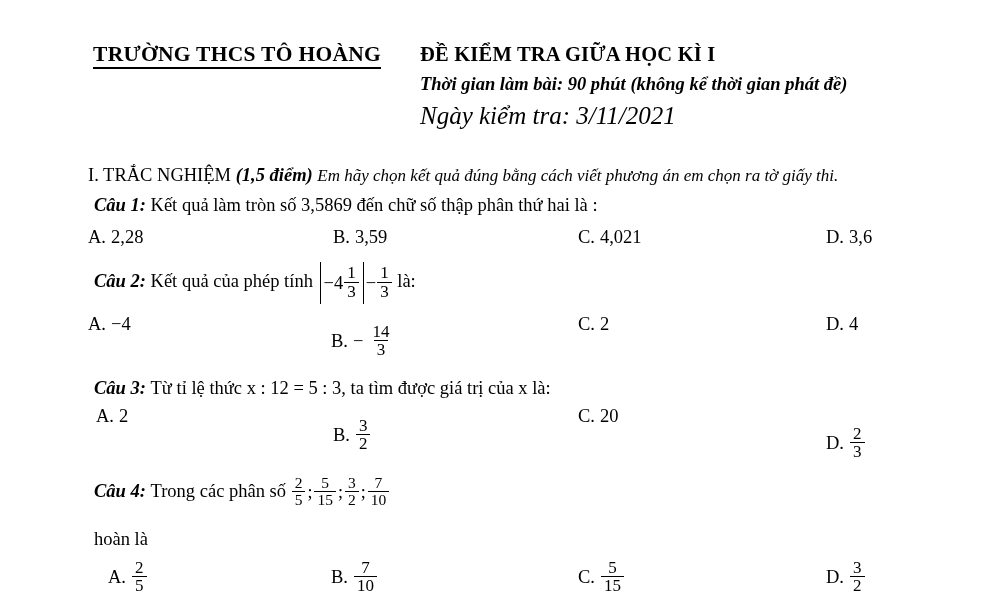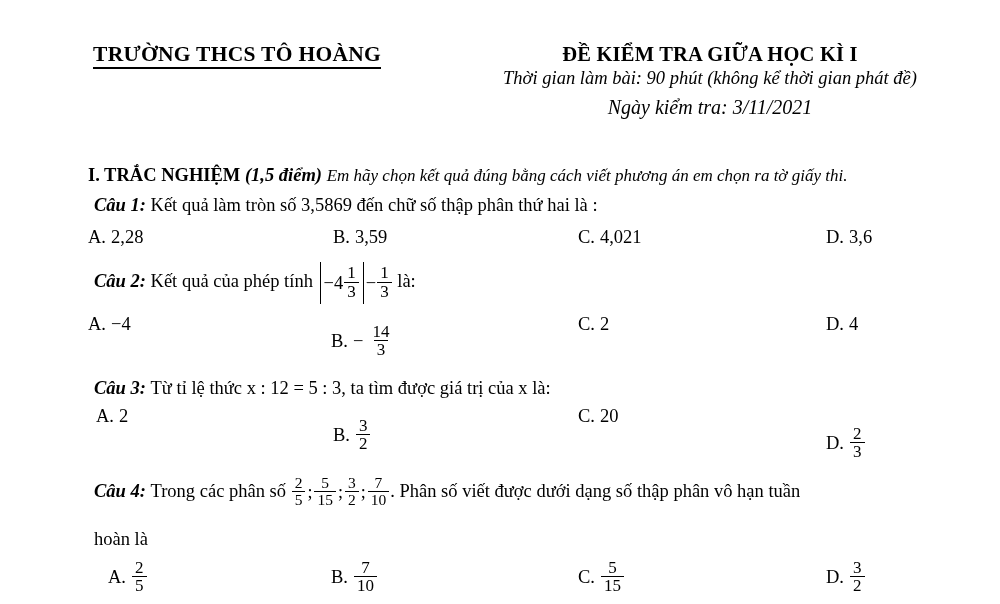--- a/index.html
+++ b/index.html
@@ -39,62 +39,62 @@
     letter-spacing: .3px;
     border-bottom: 2px solid #000;
     padding-bottom: 1px;
     line-height: 1.12;
   }
   .exam-block {
     position: absolute;
     left: 420px;
     top: 0px;
     width: 580px;
-    text-align: center;
+    text-align: left;
   }
   .exam-title {
     font-size: 20.5px;
     font-weight: bold;
     letter-spacing: .2px;
     line-height: 1.2;
   }
   .exam-subject {
     font-size: 19px;
     font-weight: bold;
     margin-top: 6px;
     line-height: 1.2;
   }
   .exam-duration {
     font-size: 18.5px;
-    font-weight: normal;
+    font-weight: bold;
     font-style: italic;
-    margin-top: 0;
+    margin-top: 6px;
     line-height: 1.2;
   }
   .exam-date {
-    font-size: 20px;
+    font-size: 25px;
     font-style: italic;
     margin-top: 6px;
     line-height: 1.2;
   }
 
   
   .content {
     position: absolute;
     left: 88px;
     top: 148px;
     width: 900px;
   }
 
   .section-line {
     font-size: 18.5px;
     line-height: 1.25;
     white-space: nowrap;
   }
-  .section-label { font-weight: bold; }
+  .section-label { font-weight: normal; }
   .section-points { font-style: italic; font-weight: bold; }
   .section-instr { font-style: italic; font-size: 17px; }
 
   .q-line {
     font-size: 18.5px;
     line-height: 1.3;
     white-space: nowrap;
     margin-left: 6px;
   }
   .q-label {
@@ -303,21 +303,21 @@
             <span class="sep">;</span>
             <span class="frac frac-sm">
               <span class="num">3</span>
               <span class="den">2</span>
             </span>
             <span class="sep">;</span>
             <span class="frac frac-sm">
               <span class="num">7</span>
               <span class="den">10</span>
             </span>
-      </span><span>. Phân số viết được dưới dạng số thập phân vô hạn tuần</span>
+      </span>
     </div>
 
     <div class="q-line" style="position:absolute; left:0; top:363px;">
       <span>hoàn là</span>
     </div>
 
     <div class="opt-row" style="position:absolute; left:0; top:396px; height:52px;">
       <div class="opt" style="left:20px; top:0px;">
         <span>A.</span>
         <span class="frac">

